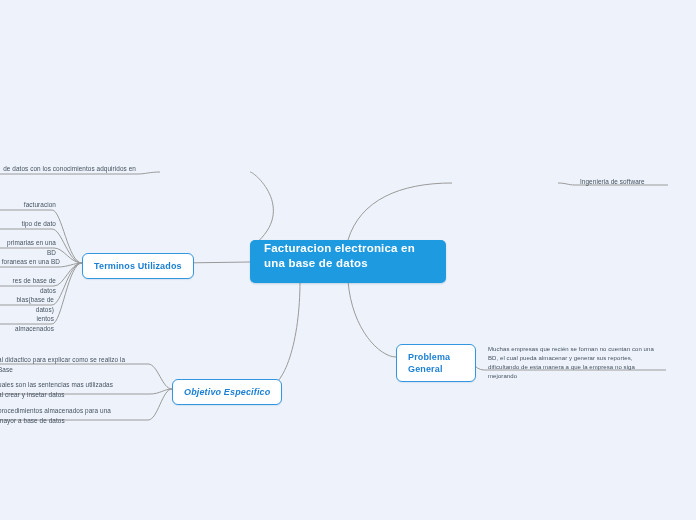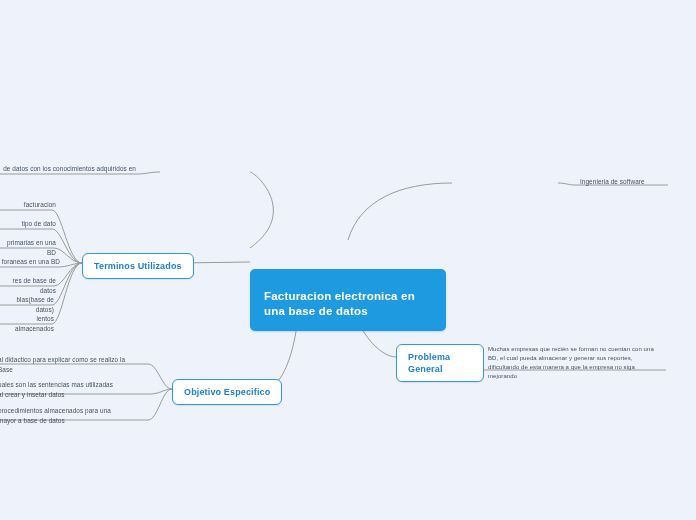--- a/index.html
+++ b/index.html
@@ -28,28 +28,27 @@
     pointer-events: none;
   }
   .node {
     position: absolute;
     z-index: 3;
   }
   
   .root-node {
     background: #1e9ae0;
     border-radius: 5px;
-    padding: 20px 14px 12px 14px;
+    padding: 1px 14px 12px 14px;
     color: #ffffff;
     font-size: 11.5px;
     font-weight: bold;
     line-height: 1.32;
     letter-spacing: 0.2px;
     box-shadow: 0 1px 2px rgba(40,90,140,0.22);
-    margin-top: 29px;
   }
   
   .branch-node {
     background: #ffffff;
     border: 1.6px solid #3296e0;
     border-radius: 6px;
     padding: 6px 11px 6px 11px;
     color: #1b7fd4;
     font-size: 9px;
     font-weight: bold;
@@ -120,25 +119,25 @@
     <span>Terminos Utilizados</span>
   </div>
   <div class="node leaf-node" style="left:-2px; top:199px; width:60px; text-align:right;">facturacion</div>
   <div class="node leaf-node" style="left:-2px; top:218px; width:60px; text-align:right;">tipo de dato</div>
   <div class="node leaf-node" style="left:-4px; top:237px; width:62px; text-align:right;">primarias en una BD</div>
   <div class="node leaf-node" style="left:-4px; top:256px; width:66px; text-align:right;">foraneas en una BD</div>
   <div class="node leaf-node" style="left:-4px; top:275px; width:62px; text-align:right;">res de base de datos</div>
   <div class="node leaf-node" style="left:-4px; top:294px; width:60px; text-align:right;">blas(base de datos)</div>
   <div class="node leaf-node" style="left:-4px; top:313px; width:60px; text-align:right;">ientos almacenados</div>
 
-  <div class="node branch-node" style="left:172px; top:379px;">
+  <div class="node branch-node" style="left:172px; top:379px;font-style:italic;">
     <span>Objetivo Especifico</span>
   </div>
   <div class="node leaf-node" style="left:-4px; top:354px; width:142px;">al didactico para explicar como se realizo la Base</div>
   <div class="node leaf-node" style="left:-4px; top:379px; width:124px;">uales son las sentencias mas utilizadas al crear y insetar datos</div>
   <div class="node leaf-node" style="left:-4px; top:405px; width:128px;">procedimientos almacenados para una mayor a base de datos</div>
 
-  <div class="node branch-node multiline" style="left:396px; top:344px; width:88px;">
+  <div class="node branch-node multiline" style="left:396px; top:344px; width:80px;">
     <span>Problema General</span>
   </div>
   <div class="node leaf-node tiny leaf-wide" style="left:486px; top:344px;">Muchas empresas que recién se forman no cuentan con una BD, el cual pueda almacenar y generar sus reportes, dificultando de esta manera a que la empresa no siga mejorando</div>
 
 </div>
 
 </body></html>

